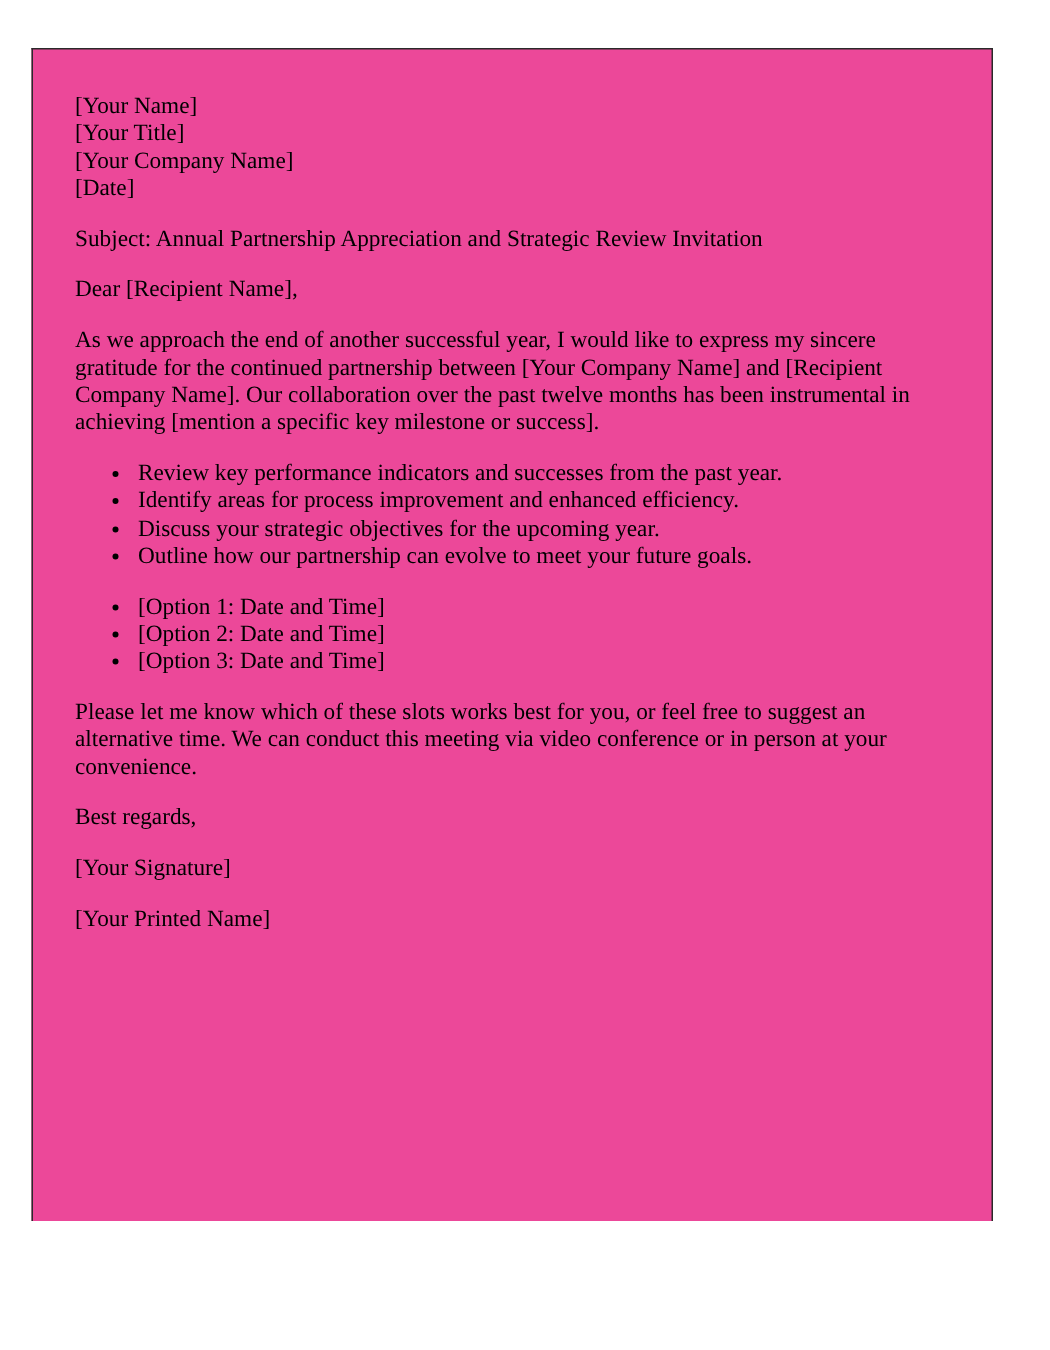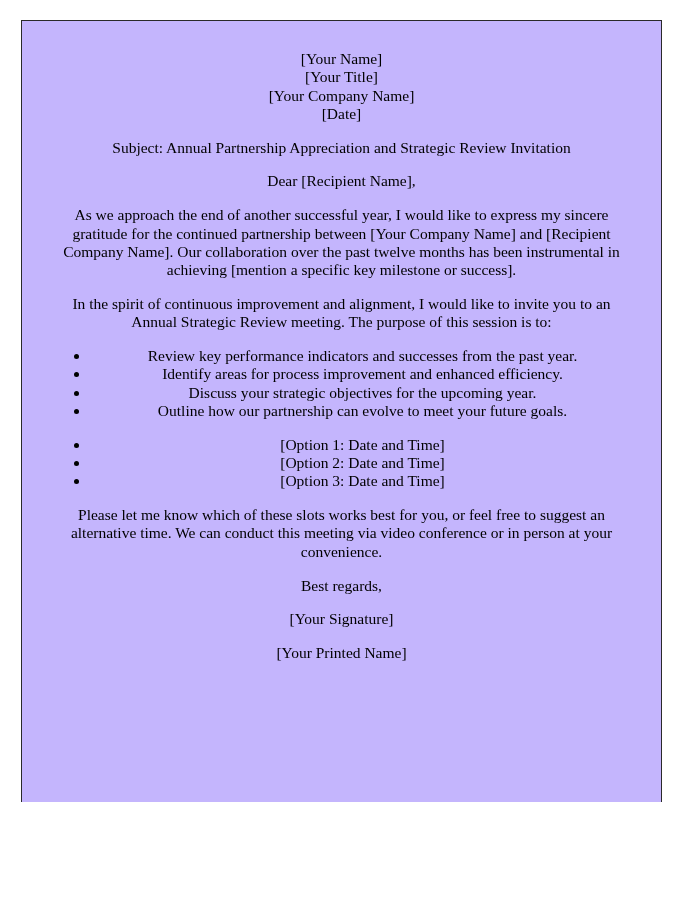--- a/index.html
+++ b/index.html
@@ -11,32 +11,31 @@
     width: 700px;
     height: 900px;
     position: relative;
     font-family: "Liberation Serif", "DejaVu Serif", serif;
     color: #000000;
     overflow: hidden;
   }
   .page {
     position: absolute;
     left: 21px;
-    top: 20px;
+    top: 32px;
     width: 641px;
     height: 782px;
     box-sizing: border-box;
     border-top: 1px solid #2a2a2a;
     border-left: 1px solid #2a2a2a;
     border-right: 1px solid #2a2a2a;
     border-bottom: none;
-    background: #c4b5fd;
+    background: #ec4899;
     overflow: hidden;
     padding: 29px 28px 0 28px;
-    text-align: center;
   }
   .letter-body {
     font-size: 15.5px;
     line-height: 18.3px;
   }
   .para {
     margin: 15.5px 0;
     white-space: pre-line; 
   }
   .para:first-child {
@@ -66,22 +65,20 @@
 
     <div class="para">Subject: Annual Partnership Appreciation and Strategic Review Invitation</div>
 
     <div class="para">Dear [Recipient Name],</div>
 
     <div class="para">As we approach the end of another successful year, I would like to express my sincere
 gratitude for the continued partnership between [Your Company Name] and [Recipient
 Company Name]. Our collaboration over the past twelve months has been instrumental in
 achieving [mention a specific key milestone or success].</div>
 
-    <div class="para">In the spirit of continuous improvement and alignment, I would like to invite you to an
-Annual Strategic Review meeting. The purpose of this session is to:</div>
 
     <ul class="bullet-list">
         <li>Review key performance indicators and successes from the past year.</li>
         <li>Identify areas for process improvement and enhanced efficiency.</li>
         <li>Discuss your strategic objectives for the upcoming year.</li>
         <li>Outline how our partnership can evolve to meet your future goals.</li>
       </ul>
 
 
     <ul class="bullet-list">

